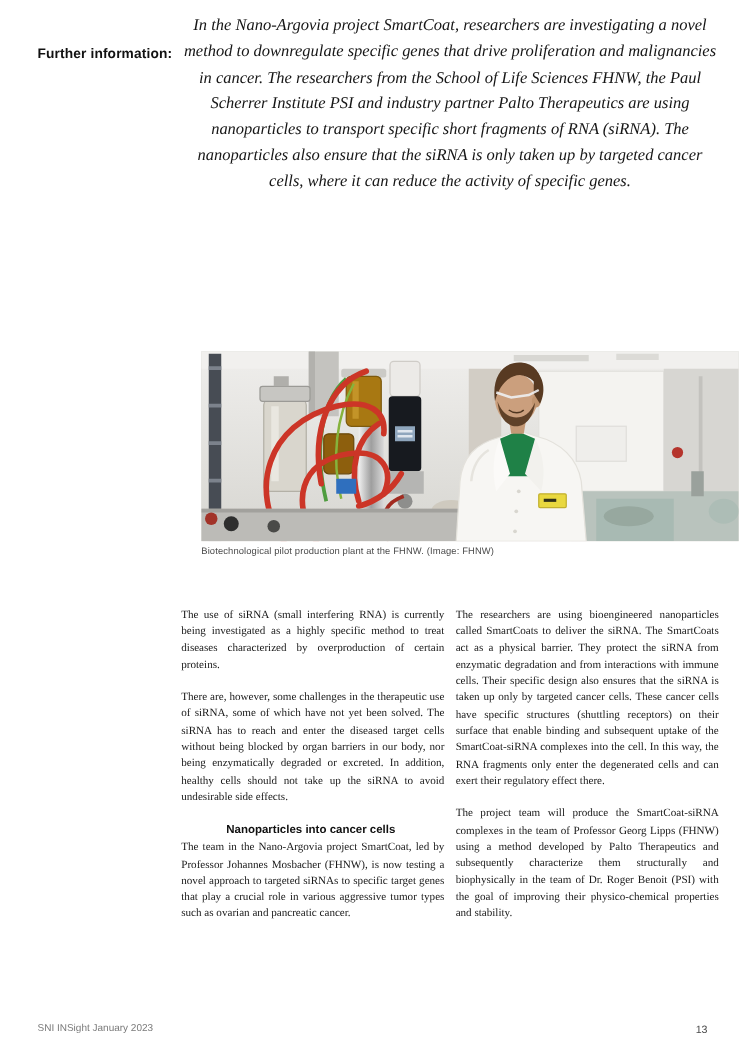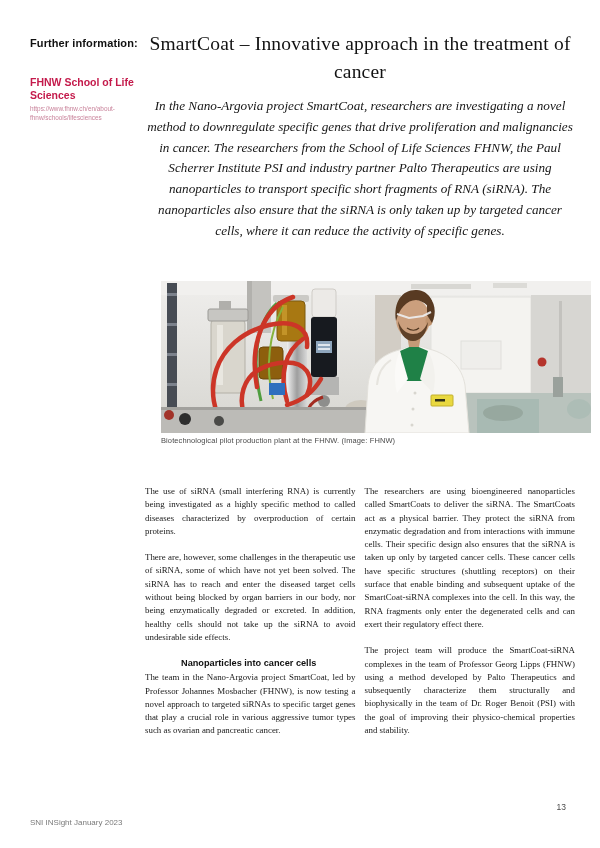--- a/index.html
+++ b/index.html
@@ -61,42 +61,37 @@
     font-family:"Liberation Sans", sans-serif; font-weight:bold;
     font-size:9.2px; color:#111; margin:0 0 1px 0; line-height:13px;padding-left:36px;
   }
 
   
   .footer-issue {
     position:absolute; left:30px; bottom:21px;
     font-family:"Liberation Sans", sans-serif; font-size:8px; color:#7a7a7a;
   }
   .footer-page {
-    position:absolute; right:34px; bottom:36px;
+    position:absolute; right:34px; bottom:20px;
     font-family:Liberation Sans, sans-serif; font-size:8.5px; color:#4a4a4a;
   }
 </style>
 </head>
 <body>
 
 <div class="page">
 
   <aside class="sidebar">
     <h3 class="sidebar-heading">Further information:</h3>
 
-    <div class="link-block first">
-      <a class="link-label">FHNW School of Life Sciences</a>
-      <div class="link-url">https://www.fhnw.ch/en/about-fhnw/schools/lifesciences</div>
-    </div>
 
 
   </aside>
 
   <main class="main">
-    <h1 class="title">SmartCoat – Innovative approach in the treatment of cancer</h1>
     <p class="lead">In the Nano-Argovia project SmartCoat, researchers are investigating a novel method to downregulate specific genes that drive proliferation and malignancies in cancer. The researchers from the School of Life Sciences FHNW, the Paul Scherrer Institute PSI and industry partner Palto Therapeutics are using nanoparticles to transport specific short fragments of RNA (siRNA). The nanoparticles also ensure that the siRNA is only taken up by targeted cancer cells, where it can reduce the activity of specific genes.</p>
 
     <figure class="figure">
       <div class="photo">
 
         <svg viewBox="0 0 430 152" preserveAspectRatio="none">
           <defs>
             <linearGradient id="pbg" x1="0" y1="0" x2="0" y2="1">
               <stop offset="0" stop-color="#efeeec"></stop>
               <stop offset="1" stop-color="#d7d6d1"></stop>
@@ -192,21 +187,21 @@
           <circle cx="254" cy="112" r="1.5" fill="#d8d6cf"></circle>
           <circle cx="252" cy="128" r="1.5" fill="#d8d6cf"></circle>
           <circle cx="251" cy="144" r="1.5" fill="#d8d6cf"></circle>
         </svg>
       </div>
       <figcaption class="caption">Biotechnological pilot production plant at the FHNW. (Image: FHNW)</figcaption>
     </figure>
 
     <div class="columns">
       <div class="col">
-        <p>The use of siRNA (small interfering RNA) is currently being investigated as a highly specific method to called diseases characterized by overproduction of certain proteins.</p>
+        <p>The use of siRNA (small interfering RNA) is currently being investigated as a highly specific method to treat diseases characterized by overproduction of certain proteins.</p>
         <p>There are, however, some challenges in the therapeutic use of siRNA, some of which have not yet been solved. The siRNA has to reach and enter the diseased target cells without being blocked by organ barriers in our body, nor being enzymatically degraded or excreted. In addition, healthy cells should not take up the siRNA to avoid undesirable side effects.</p>
         <h4 class="col-heading">Nanoparticles into cancer cells</h4>
         <p>The team in the Nano-Argovia project SmartCoat, led by Professor Johannes Mosbacher (FHNW), is now testing a novel approach to targeted siRNAs to specific target genes that play a crucial role in various aggressive tumor types such as ovarian and pancreatic cancer.</p>
       </div>
       <div class="col">
         <p>The researchers are using bioengineered nanoparticles called SmartCoats to deliver the siRNA. The SmartCoats act as a physical barrier. They protect the siRNA from enzymatic degradation and from interactions with immune cells. Their specific design also ensures that the siRNA is taken up only by targeted cancer cells. These cancer cells have specific structures (shuttling receptors) on their surface that enable binding and subsequent uptake of the SmartCoat-siRNA complexes into the cell. In this way, the RNA fragments only enter the degenerated cells and can exert their regulatory effect there.</p>
         <p>The project team will produce the SmartCoat-siRNA complexes in the team of Professor Georg Lipps (FHNW) using a method developed by Palto Therapeutics and subsequently characterize them structurally and biophysically in the team of Dr. Roger Benoit (PSI) with the goal of improving their physico-chemical properties and stability.</p>
       </div>
     </div>
   </main>

